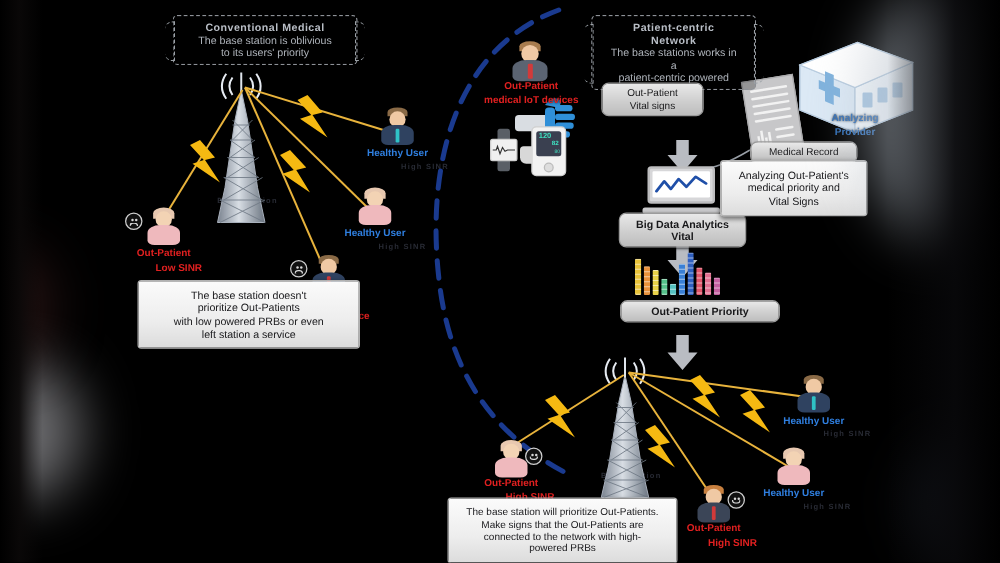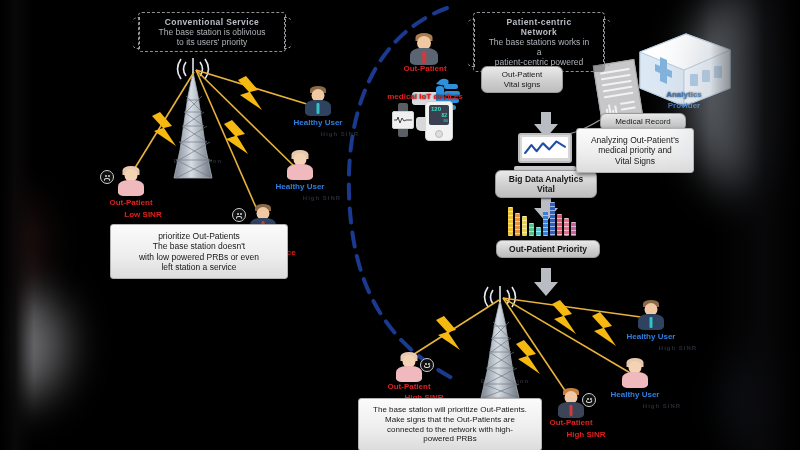--- a/index.html
+++ b/index.html
@@ -209,21 +209,21 @@
       <path d="M541 196 L551 196 L551 208 L558 208 L546 222 L534 208 L541 208 Z"></path>
       <path d="M541 268 L551 268 L551 282 L558 282 L546 296 L534 282 L541 282 Z"></path>
     </g>
 
     <g stroke="#9aa0a8" stroke-width="1.2" fill="none">
       <path d="M600 120 C 580 132, 570 134, 560 136"></path>
     </g>
   </svg>
 
   <div class="brace-box" style="left:138px; top:12px; width:148px; font-size:8.5px;">
-    <div class="ttl">Conventional Service</div>
+    <div class="ttl">Conventional Medical</div>
     <div class="sub">The base station is oblivious</div>
     <div class="sub">to its users' priority</div>
   </div>
 
   <div class="abs lbl-tiny" style="left:163px; top:158px; width:70px; text-align:center; opacity:.55;">Base Station</div>
 
   <div class="person" style="left:305px; top:86px; width:26px; height:30px;">
     <div class="p-hair" style="top:0; width:16px; height:7px; background:#8a6a46;"></div>
     <div class="p-head" style="top:3px; width:13px; height:13px; background:#f0c9a4;"></div>
     <div class="p-body" style="width:26px; height:16px; background:#2f4260;"></div>
@@ -261,40 +261,40 @@
   </div>
   <div class="face sad" style="left:232px; top:208px; width:14px; height:14px;">
     <span class="eye" style="left:3.5px;"></span>
       <span class="eye" style="right:3.5px;"></span>
       <span class="mouth"></span>
   </div>
   <div class="plabel lbl-red" style="left:227px; top:236px; width:72px; font-size:8px;">Out-Patient</div>
   <div class="plabel lbl-red" style="left:239px; top:248px; width:72px; font-size:8px;">No Service</div>
 
   <div class="note" style="left:110px; top:224px; width:178px; font-size:8.5px;">
+    <div>The base station doesn't</div>
     <div>prioritize Out-Patients</div>
-    <div>The base station doesn't</div>
     <div>with low powered PRBs or even</div>
     <div>left station a service</div>
   </div>
 
   <div class="brace-box" style="left:473px; top:12px; width:132px; font-size:8.5px;">
     <div class="ttl">Patient-centric Network</div>
     <div class="sub">The base stations works in a</div>
     <div class="sub">patient-centric powered</div>
   </div>
 
   <div class="person" style="left:410px; top:33px; width:28px; height:32px;">
     <div class="p-hair" style="top:0; width:17px; height:8px; background:#a87c4e;"></div>
     <div class="p-head" style="top:3px; width:14px; height:14px; background:#f0c9a4;"></div>
     <div class="p-body" style="width:28px; height:17px; background:#5b6472;"></div>
     <div class="p-tie" style="width:3.5px; height:12px; background:#d23a3a; border-radius:1px;"></div>
   </div>
   <div class="plabel lbl-red" style="left:388px; top:64px; width:74px; font-size:8px;">Out-Patient</div>
-  <div class="plabel lbl-red" style="left:376px; top:92px; width:98px; font-size:8px;">medical IoT devices</div>
+  <div class="plabel lbl-red" style="left:376px; top:75px; width:98px; font-size:8px;">medical IoT devices</div>
 
   <svg class="layer" viewBox="0 0 800 450" style="z-index:17;">
     <g>
       <rect x="412" y="92" width="28" height="13" rx="3" fill="#d9dde2"></rect>
       <rect x="436" y="86" width="8" height="24" rx="3" fill="#2f8fd8"></rect>
       <rect x="444" y="84" width="14" height="5" rx="2.5" fill="#2f8fd8"></rect>
       <rect x="444" y="91" width="16" height="5" rx="2.5" fill="#2f8fd8"></rect>
       <rect x="444" y="98" width="15" height="5" rx="2.5" fill="#2f8fd8"></rect>
       <rect x="444" y="105" width="12" height="5" rx="2.5" fill="#2f8fd8"></rect>
       <path d="M436 84 q6 -8 12 -4 q2 3 -2 6 z" fill="#2f8fd8"></path>
@@ -348,21 +348,21 @@
       <path d="M640 52 L686 34 L730 50 L684 70 Z" fill="#ffffff" stroke="#b9cde0" stroke-width="1"></path>
       <path d="M655 64 L672 71 L672 78 L655 71 Z" fill="#7fb2dd"></path>
       <path d="M660 57 L667 60 L667 84 L660 81 Z" fill="#7fb2dd"></path>
       <g fill="#a8c7e3">
         <rect x="690" y="74" width="8" height="12" rx="1"></rect>
         <rect x="702" y="70" width="8" height="12" rx="1"></rect>
         <rect x="714" y="66" width="8" height="12" rx="1"></rect>
       </g>
     </g>
   </svg>
-  <div class="plabel" style="left:638px; top:90px; width:92px; font-size:8px; color:#2f6fba; text-shadow:0 0 2px #000;">Analytics</div>
+  <div class="plabel" style="left:638px; top:90px; width:92px; font-size:8px; color:#2f6fba; text-shadow:0 0 2px #000;">Analyzing</div>
   <div class="plabel" style="left:638px; top:101px; width:92px; font-size:8px; color:#2f6fba; text-shadow:0 0 2px #000;">Provider</div>
 
   <div class="chip" style="left:600px; top:113px; width:86px; font-size:8px;">Medical Record</div>
 
   <div class="laptop" style="left:518px; top:133px; width:54px; height:38px;">
     <div class="lid"></div>
     <div class="screen">
       <svg width="100%" height="100%" viewBox="0 0 44 24" preserveAspectRatio="none">
         <polyline points="3,18 9,9 14,16 20,7 26,14 33,5 41,11" fill="none" stroke="#1f4fa8" stroke-width="2.2" stroke-linejoin="round" stroke-linecap="round"></polyline>
       </svg>
@@ -387,21 +387,21 @@
       <div class="bar" style="height: 19.8px; background-color: rgb(232, 210, 74);"></div>
       <div class="bar" style="height: 12.6px; background-color: rgb(85, 192, 138);"></div>
       <div class="bar" style="height: 9px; background-color: rgb(85, 192, 192);"></div>
       <div class="bar" style="height: 25.2px; background-color: rgb(58, 127, 213);"></div>
       <div class="bar" style="height: 34.2px; background-color: rgb(47, 95, 191);"></div>
       <div class="bar" style="height: 21.6px; background-color: rgb(224, 85, 106);"></div>
       <div class="bar" style="height: 18px; background-color: rgb(224, 111, 143);"></div>
       <div class="bar" style="height: 14.4px; background-color: rgb(196, 95, 160);"></div>
     </div>
 
-  <div class="chip bold" style="left:496px; top:240px; width:104px; font-size:8.5px;">Out-Patient Priority</div>
+  <div class="chip bold" style="left:496px; top:240px; width:128px; font-size:8.5px;">Out-Patient Priority</div>
 
   <div class="abs lbl-tiny" style="left:470px; top:378px; width:70px; text-align:center; opacity:.55;">Base Station</div>
 
   <div class="person" style="left:396px; top:352px; width:26px; height:30px;">
     <div class="p-hair" style="top:0; width:17px; height:9px; background:#e8c8b0;"></div>
     <div class="p-head" style="top:3px; width:13px; height:13px; background:#f3d3b4;"></div>
     <div class="p-body" style="width:26px; height:16px; background:#efb9bd;"></div>
   </div>
   <div class="face" style="left:420px; top:358px; width:14px; height:14px;">
     <span class="eye" style="left:3.5px;"></span>

